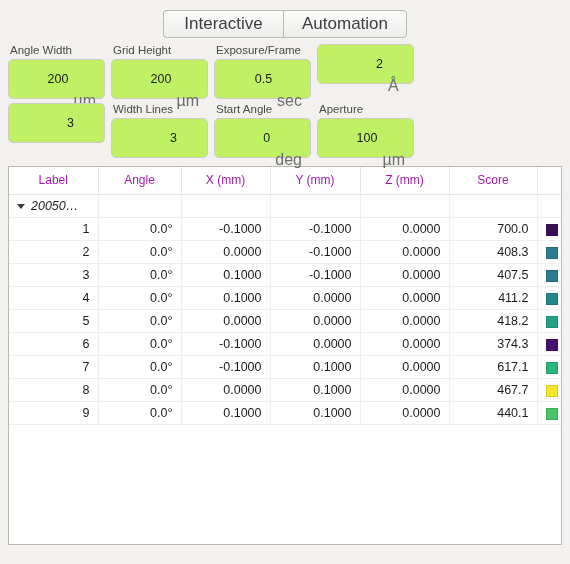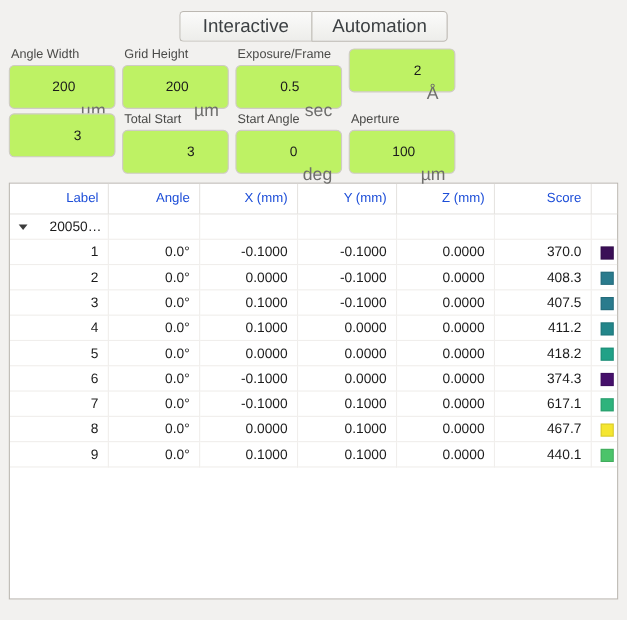--- a/index.html
+++ b/index.html
@@ -108,22 +108,22 @@
     overflow: hidden;
   }
   table.grid {
     width: 100%;
     border-collapse: collapse;
     table-layout: fixed;
   }
   table.grid th {
     font-weight: normal;
     font-size: 12px;
-    color: #1d4ed8;
-    text-align: right;
+    color: #a21caf;
+    text-align: center;
     padding: 6px 8px 7px 8px;
     background: #ffffff;
     border-bottom: 1px solid #e6e4e1;
     border-right: 1px solid #e6e4e1;
     box-sizing: border-box;
   }
   table.grid th:last-child { border-right: none; }
 
   .col-label  { width: 89px; }
   .col-angle  { width: 83px; }
@@ -147,21 +147,22 @@
   }
   table.grid td:last-child { border-right: none; }
 
   tr.group-row td {
     text-align: left;
     border-right: 1px solid #f0eeec;
   }
   .group-cell {
     display: flex;
     align-items: center;
-    gap: 20px;
+    gap: 6px;
+    font-style: italic;
   }
   .twisty {
     width: 0;
     height: 0;
     border-left: 4.5px solid transparent;
     border-right: 4.5px solid transparent;
     border-top: 5.5px solid #3b3b3b;
     display: inline-block;
   }
   .group-label {
@@ -228,21 +229,21 @@
   </div>
 
   <div class="field-row">
     <div class="field">
       <div class="field-input">
         <span class="field-value">3</span>
         <span class="field-unit"></span>
       </div>
     </div>
     <div class="field">
-      <div class="field-label">Total Start</div>
+      <div class="field-label">Width Lines</div>
       <div class="field-input">
         <span class="field-value">3</span>
         <span class="field-unit"></span>
       </div>
     </div>
     <div class="field">
       <div class="field-label">Start Angle</div>
       <div class="field-input">
         <span class="field-value">0</span>
         <span class="field-unit">deg</span>
@@ -296,21 +297,21 @@
         <td></td>
         <td></td>
       </tr>
 
       <tr>
         <td>1</td>
         <td>0.0°</td>
         <td>-0.1000</td>
         <td>-0.1000</td>
         <td>0.0000</td>
-        <td>370.0</td>
+        <td>700.0</td>
         <td class="swatch-cell"><span class="swatch" style="background: rgb(59, 15, 87);"></span></td>
       </tr>
       <tr>
         <td>2</td>
         <td>0.0°</td>
         <td>0.0000</td>
         <td>-0.1000</td>
         <td>0.0000</td>
         <td>408.3</td>
         <td class="swatch-cell"><span class="swatch" style="background: rgb(42, 123, 141);"></span></td>

